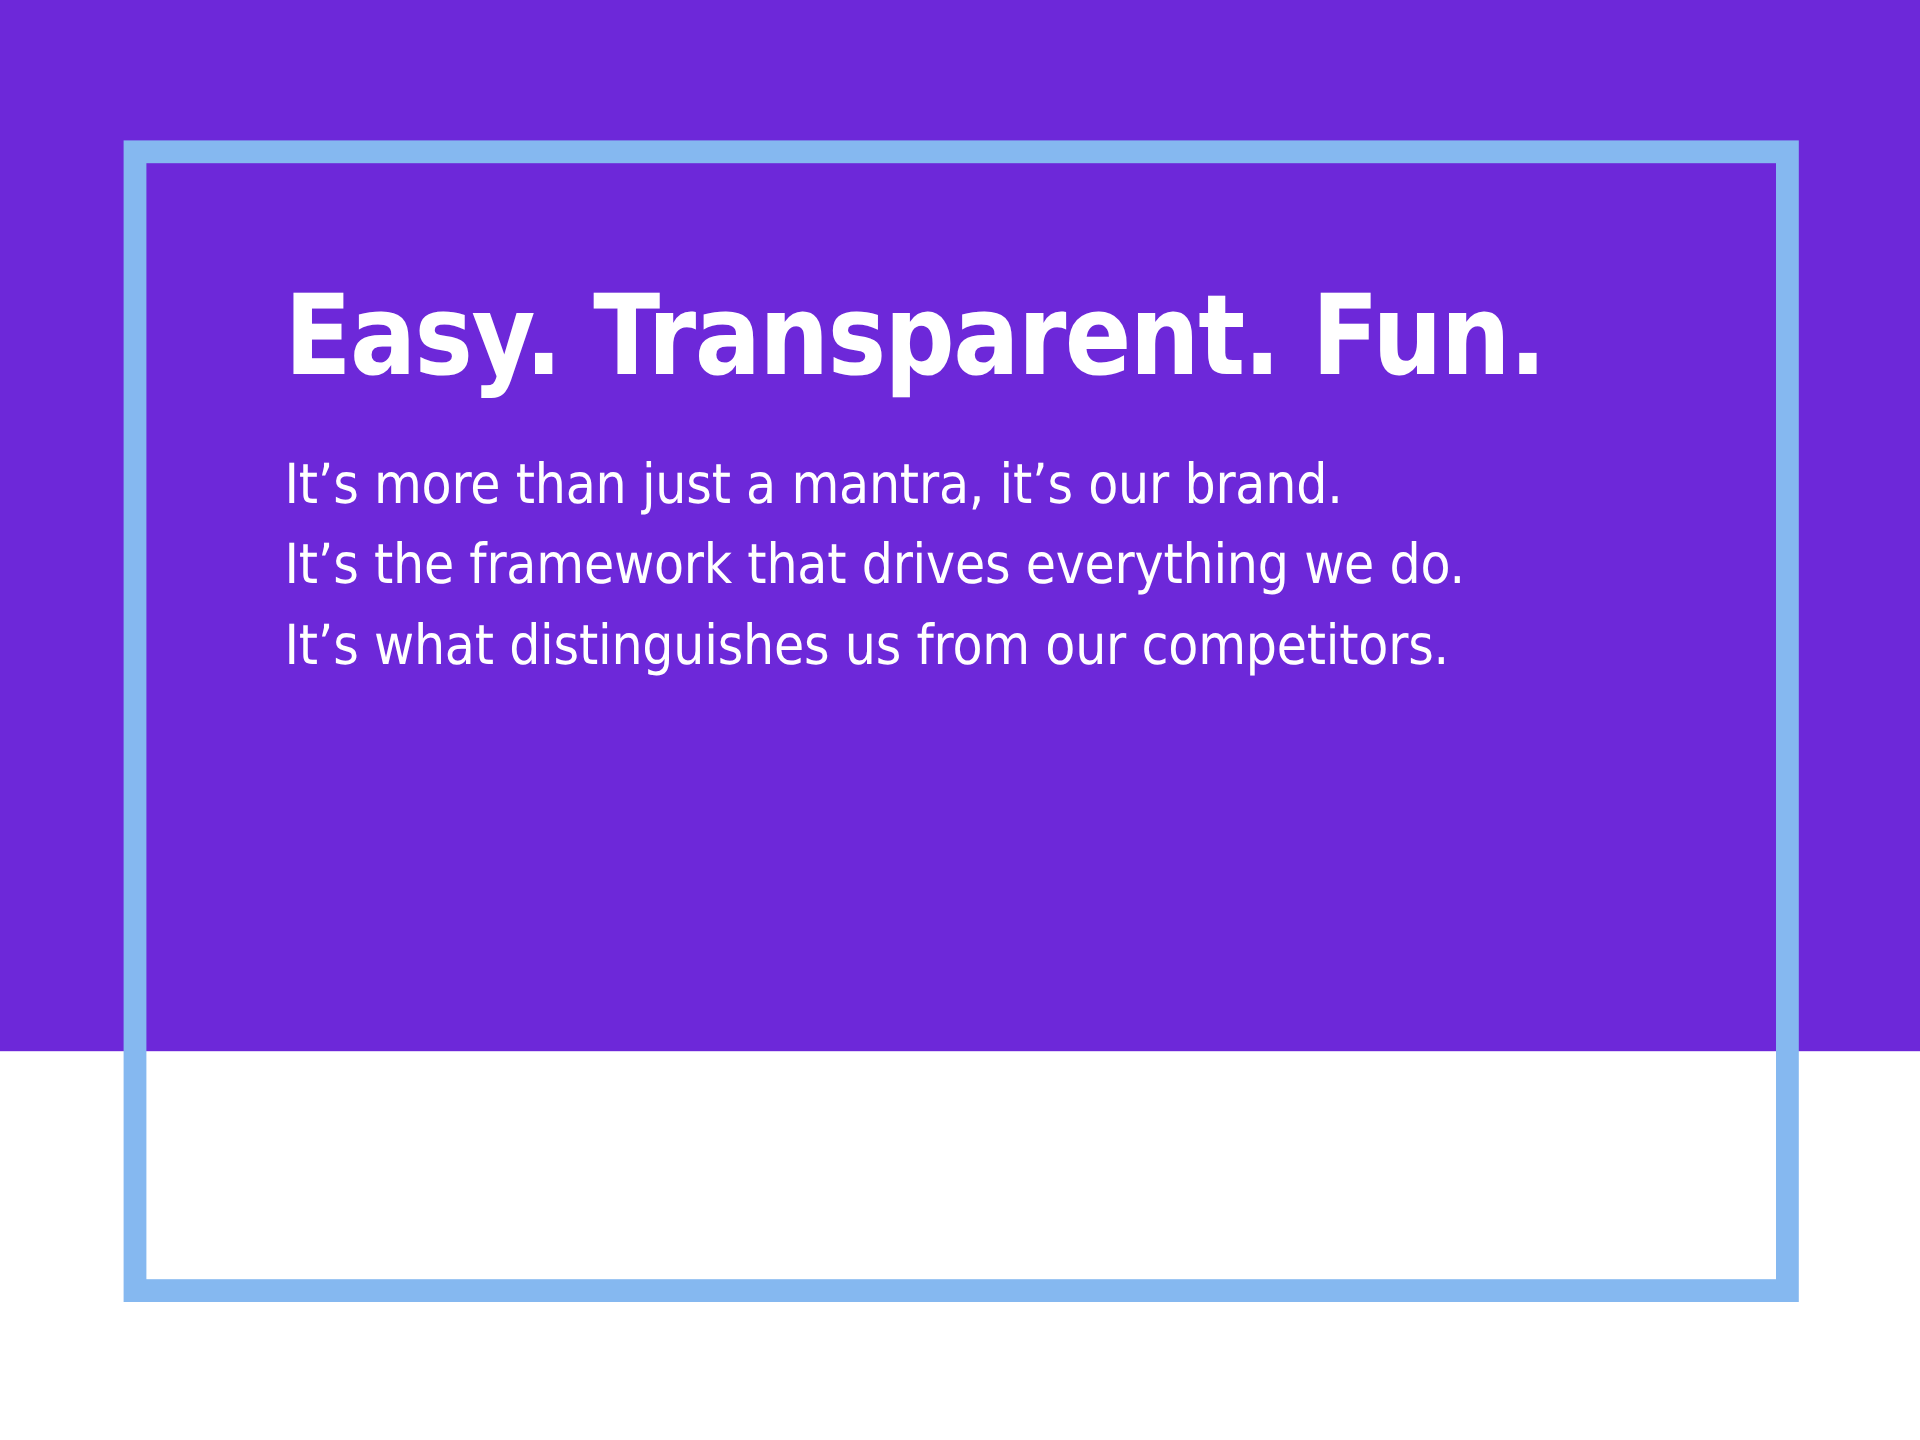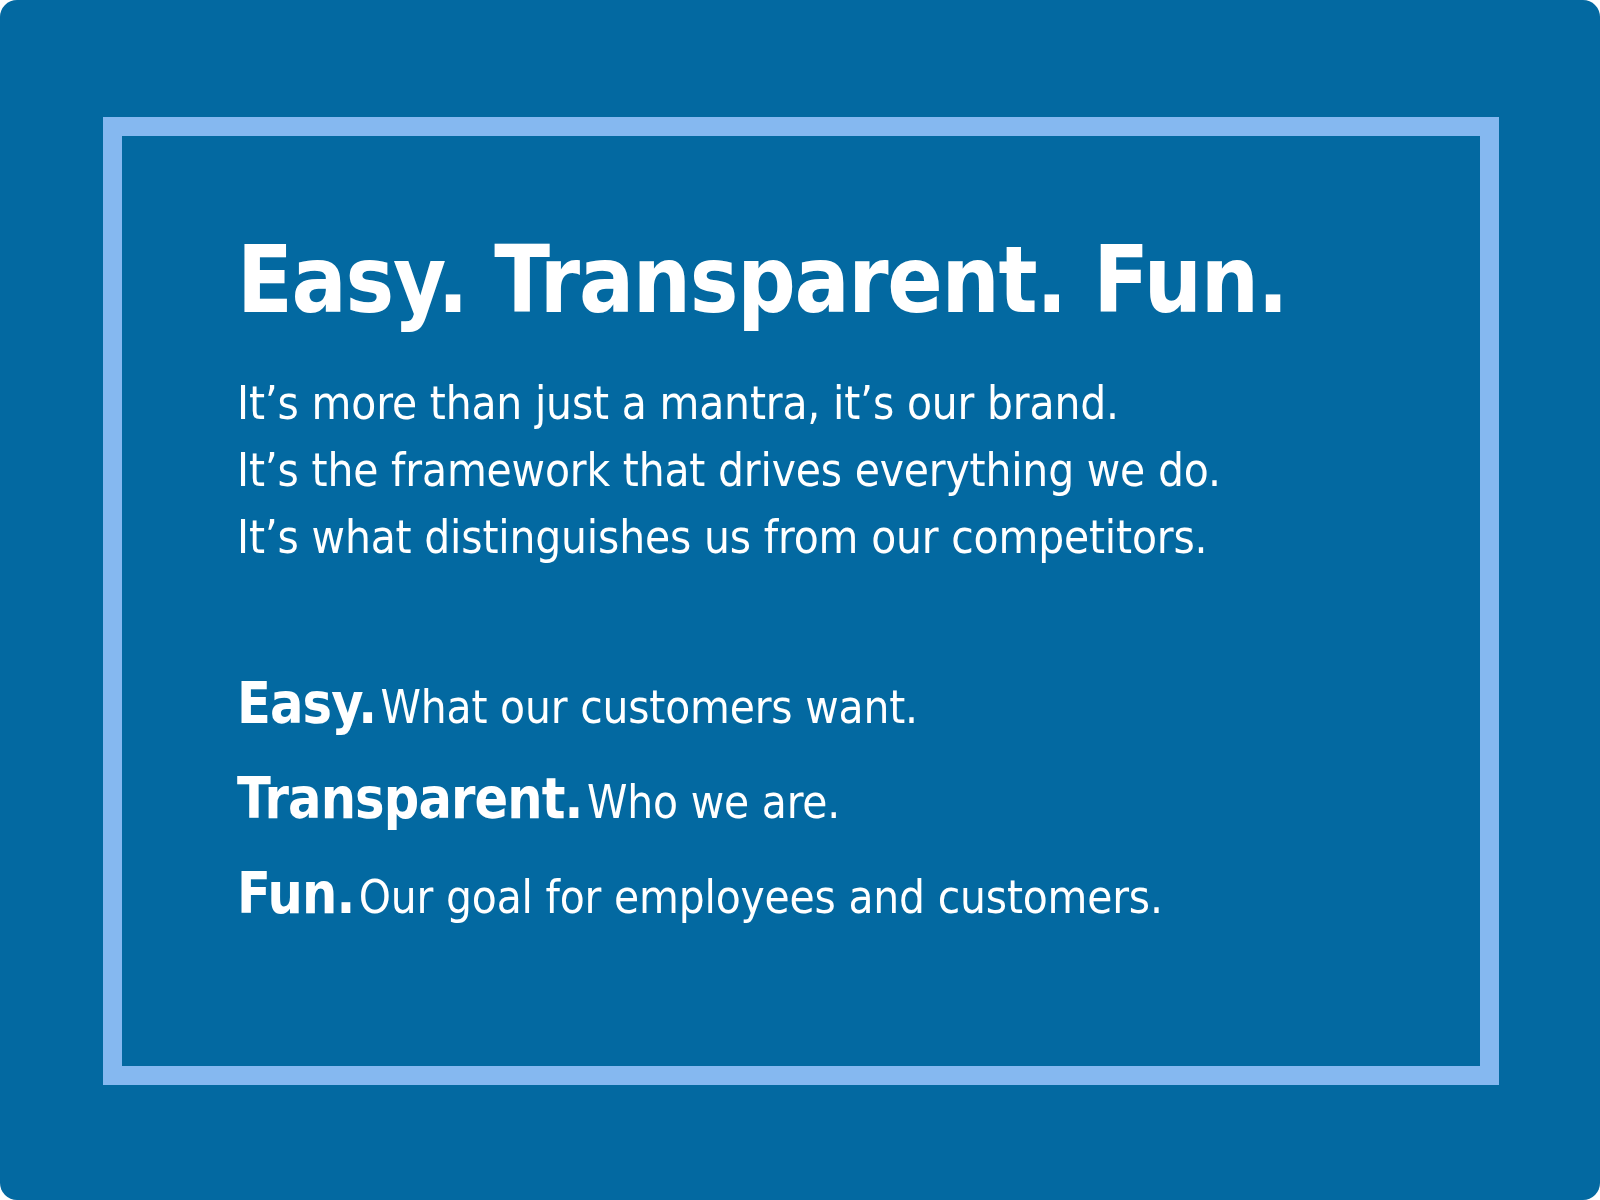--- a/index.html
+++ b/index.html
@@ -9,24 +9,23 @@
   body {
     width: 1600px;
     height: 1200px;
     overflow: hidden;
     font-family: "Liberation Sans", sans-serif;
   }
 
   #slide {
     position: relative;
     width: 1600px;
-    height: 1200px;
-    background: #0369a1;
+    height: 876px;
+    background: #6d28d9;
     box-sizing: border-box;
-    border-radius: 17px;
   }
 
   
   #frame {
     position: absolute;
     left: 103px;
     top: 117px;
     width: 1396px;
     height: 968px;
     border: 19px solid #85b8f0;
@@ -104,33 +103,15 @@
   <div id="content">
 
     <div class="headline">Easy. Transparent. Fun.</div>
 
     <div class="intro-block">
       <div class="intro-line">It’s more than just a mantra, it’s our brand.</div>
       <div class="intro-line">It’s the framework that drives everything we do.</div>
       <div class="intro-line">It’s what distinguishes us from our competitors.</div>
     </div>
 
-    <div class="pillar-block">
-
-      <div class="pillar-line">
-        <span class="pillar-term">Easy.</span>
-        <span class="pillar-desc">What our customers want.</span>
-      </div>
-
-      <div class="pillar-line">
-        <span class="pillar-term">Transparent.</span>
-        <span class="pillar-desc">Who we are.</span>
-      </div>
-
-      <div class="pillar-line">
-        <span class="pillar-term">Fun.</span>
-        <span class="pillar-desc">Our goal for employees and customers.</span>
-      </div>
-
-    </div>
 
   </div>
 </div>
 
 </body></html>

